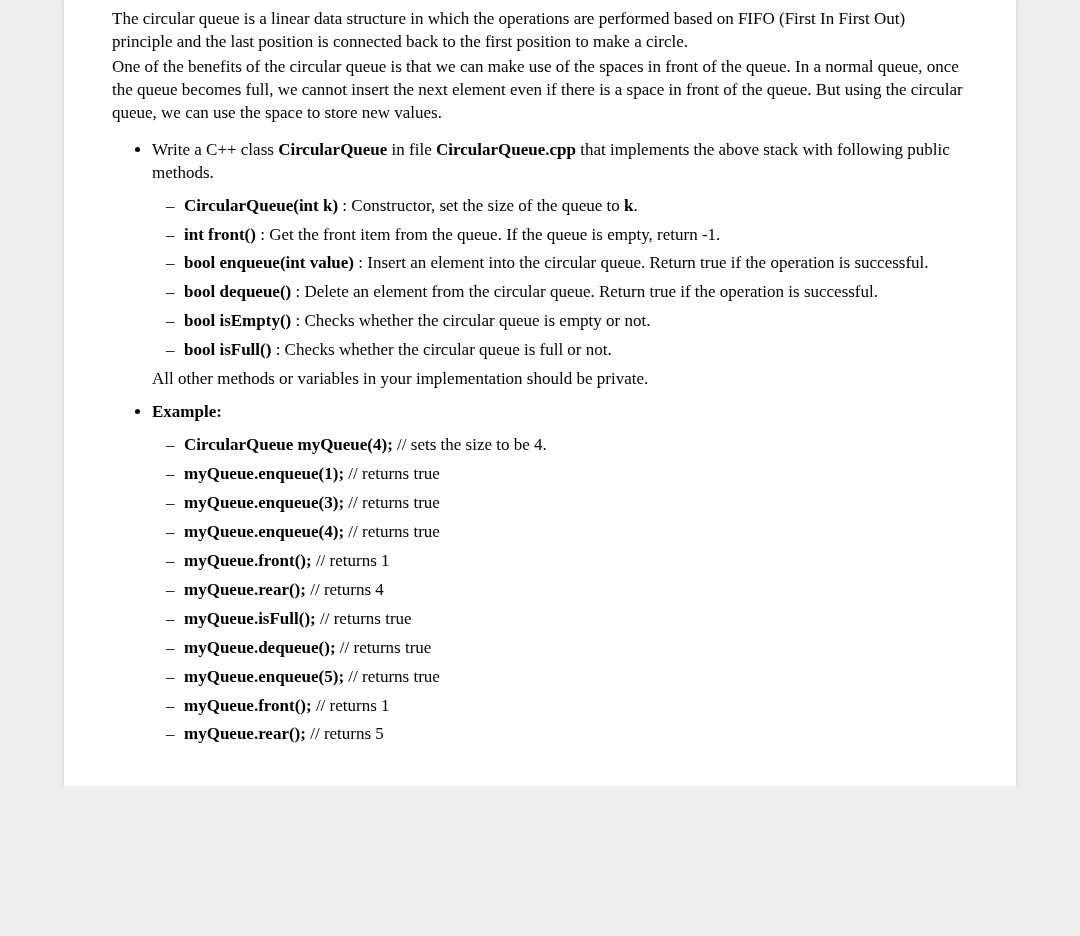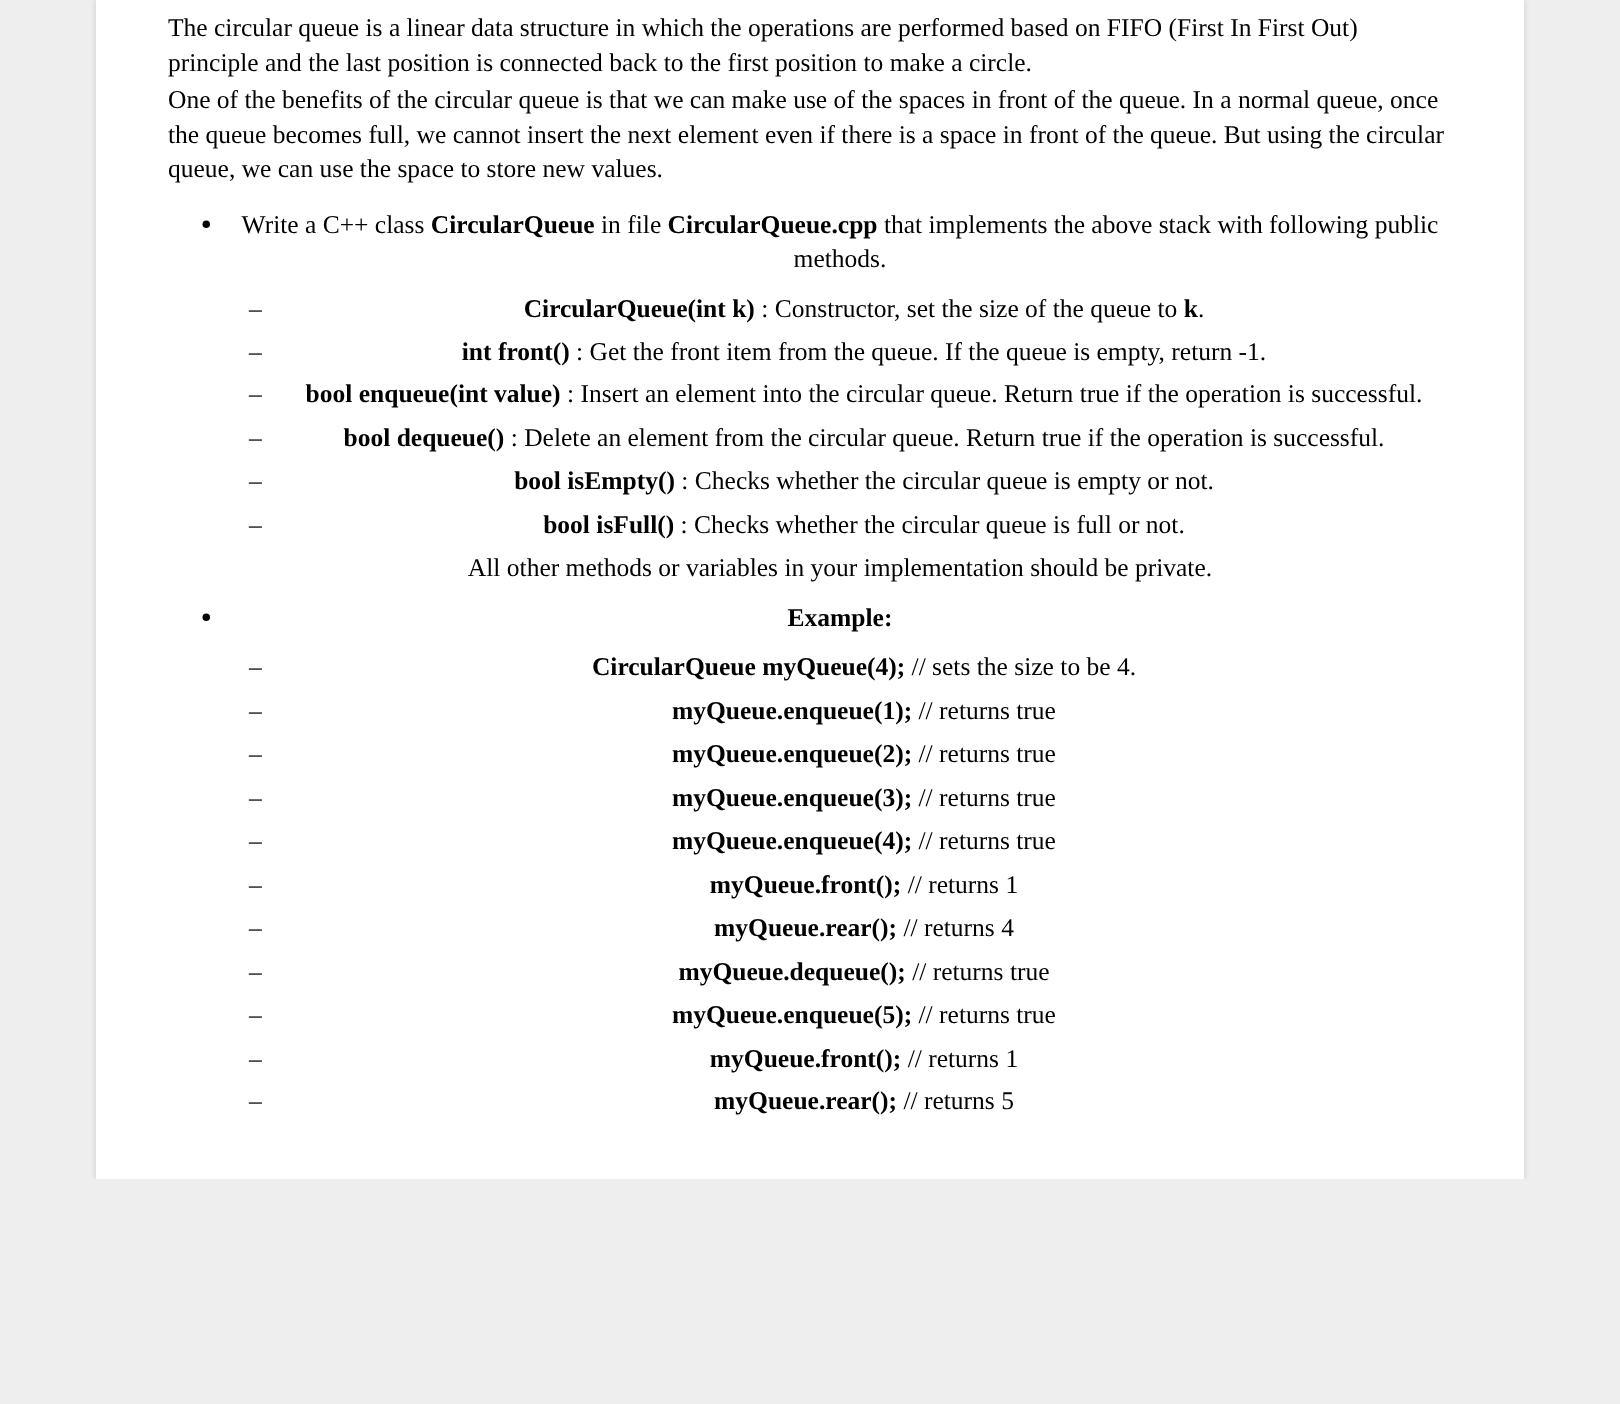--- a/index.html
+++ b/index.html
@@ -28,21 +28,20 @@
   .para {
     margin: 0 0 2px 0;
   }
   ul.level1 {
     list-style: disc;
     margin: 14px 0 0 0;
     padding-left: 40px;
   }
   ul.level1 > li {
     margin-bottom: 10px;
-    text-align: center;
   }
   ul.level2 {
     list-style: none;
     margin: 10px 0 6px 0;
     padding-left: 32px;
   }
   ul.level2 > li {
     position: relative;
     margin-bottom: 6px;
     padding-left: 0;
@@ -96,25 +95,25 @@
         <div class="afternote">
           <span>All other methods or variables in your implementation should be </span><span class="it">private</span><span>.</span>
         </div>
       </li>
 
       <li>
         <span class="b">Example:</span>
         <ul class="level2">
           <li><span class="b">CircularQueue myQueue(4);</span><span> // sets the size to be 4.</span></li>
           <li><span class="b">myQueue.enqueue(1);</span><span> // returns true</span></li>
-          <li><span class="b">myQueue.enqueue(2);</span><span> // returns true</span></li>
           <li><span class="b">myQueue.enqueue(3);</span><span> // returns true</span></li>
           <li><span class="b">myQueue.enqueue(4);</span><span> // returns true</span></li>
           <li><span class="b">myQueue.front();</span><span> // returns 1</span></li>
           <li><span class="b">myQueue.rear();</span><span> // returns 4</span></li>
+          <li><span class="b">myQueue.isFull();</span><span> // returns true</span></li>
           <li><span class="b">myQueue.dequeue();</span><span> // returns true</span></li>
           <li><span class="b">myQueue.enqueue(5);</span><span> // returns true</span></li>
           <li><span class="b">myQueue.front();</span><span> // returns 1</span></li>
           <li><span class="b">myQueue.rear();</span><span> // returns 5</span></li>
         </ul>
       </li>
     </ul>
 
   </div>
 </div>

